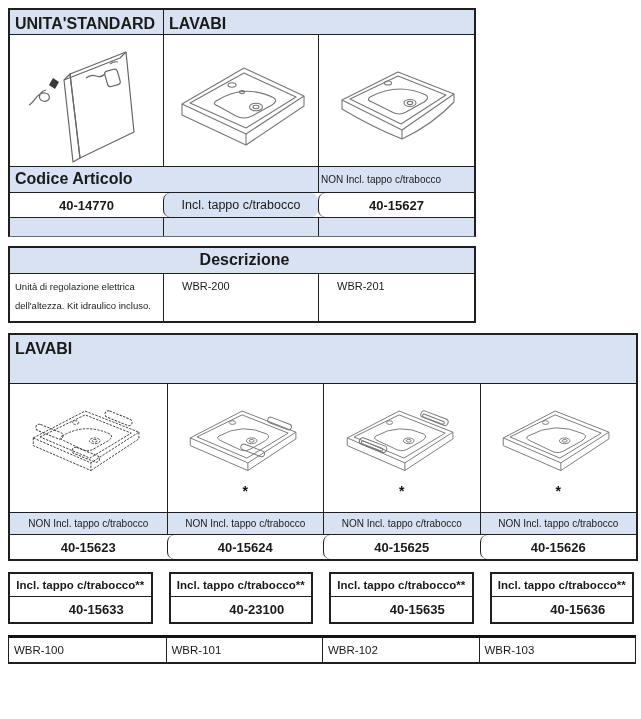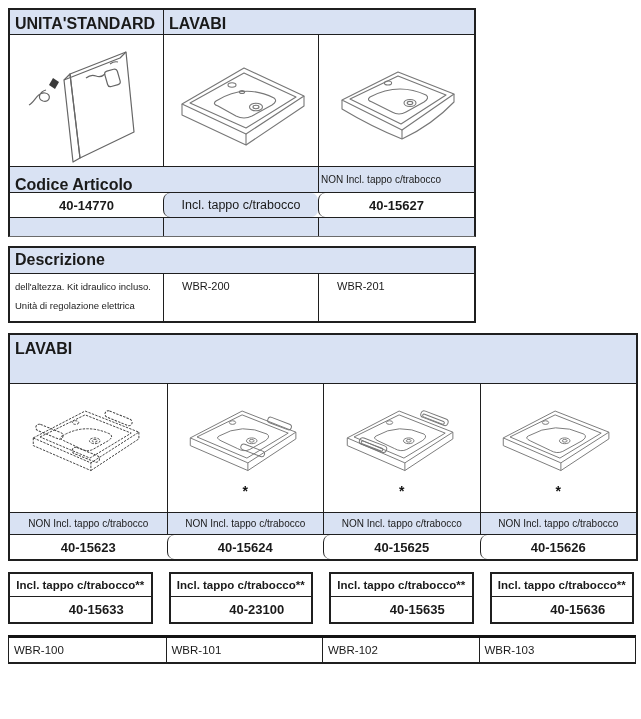--- a/index.html
+++ b/index.html
@@ -36,21 +36,21 @@
   .img-cell{align-items:center;justify-content:center;}
   .code{font-size:13px;font-weight:bold;align-items:center;justify-content:center;}
   .small-label{font-size:10px;align-items:center;justify-content:flex-start;padding-left:2px;white-space:nowrap;}
   .incl-label-1{font-size:12.5px;align-items:center;justify-content:center;white-space:nowrap;}
 
   
   .tdesc{width:464px;margin-top:9px;}
   .tdesc .c1{width:153px;}
   .tdesc .c2{width:155px;}
   .tdesc .c3{flex:1;}
-  .h25b{height:25px;}
+  .h25b{height:25px;justify-content:center;}
   .h47b{height:47px;}
   .desc-text{font-size:9.5px;line-height:19px;padding:3px 4px 0 5px;
              flex-direction:column;align-items:flex-start;justify-content:flex-start;}
   .model{font-size:11px;padding:6px 0 0 18px;align-items:flex-start;justify-content:flex-start;}
 
   
   .t2{width:626px;margin-top:10px;}
   .t2 .c{width:25%;}
   .h48{height:48px;}
   .h128{height:128px;flex-direction:column;align-items:center;justify-content:flex-start;padding-top:4px;}
@@ -128,21 +128,21 @@
             <ellipse cx="88" cy="63" rx="2.8" ry="1.6"></ellipse>
             <ellipse cx="66" cy="43" rx="3.6" ry="2"></ellipse>
             <path d="M20 60 L20 69 Q50 87 80 99 Q110 85 132 62 L132 54"></path>
             <path d="M80 90 L80 99"></path>
           </g>
         </svg>
       </div>
     </div>
 
     <div class="row">
-      <div class="cell c12 blue hdr-big h25" style="padding-top:7px;">
+      <div class="cell c12 blue hdr-big h25" style="padding-top:1px;">
         <span>Codice Articolo</span>
       </div>
       <div class="cell c3 blue small-label h25">
         <span>NON Incl. tappo c/trabocco</span>
       </div>
     </div>
 
     <div class="row">
       <div class="cell c1 white code h24">
         <span>40-14770</span>
@@ -164,22 +164,22 @@
   </div>
 
   <div class="tbl tdesc">
     <div class="row">
       <div class="cell blue hdr-big h25b" style="flex:1;padding-top:1px;">
         <span>Descrizione</span>
       </div>
     </div>
     <div class="row">
       <div class="cell c1 white desc-text h47b">
+        <span>Unità di regolazione elettrica</span>
         <span>dell'altezza. Kit idraulico incluso.</span>
-        <span>Unità di regolazione elettrica</span>
       </div>
       <div class="cell c2 white model h47b">
         <span>WBR-200</span>
       </div>
       <div class="cell c3 white model h47b">
         <span>WBR-201</span>
       </div>
     </div>
   </div>
 

